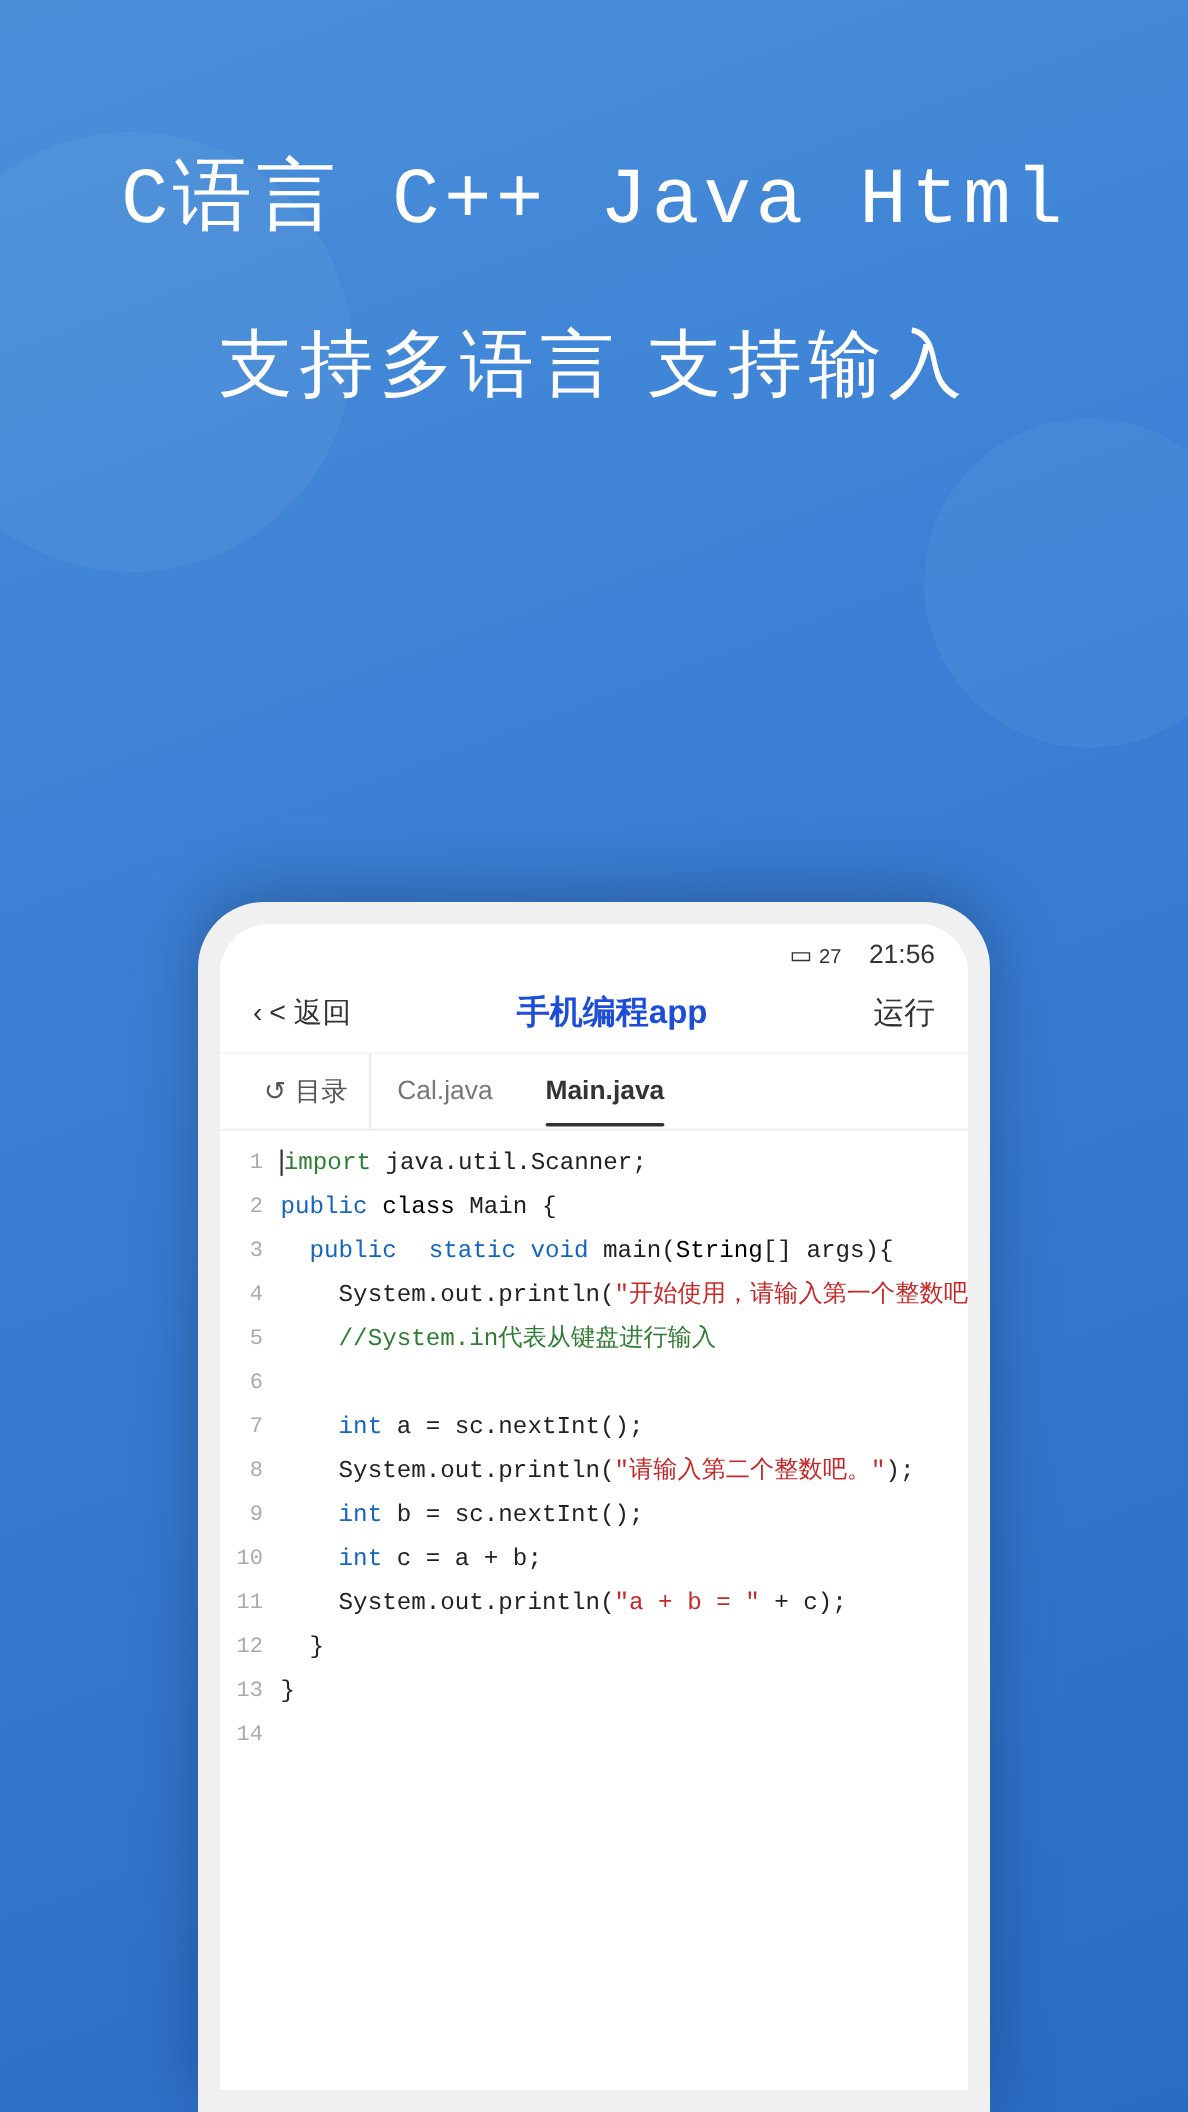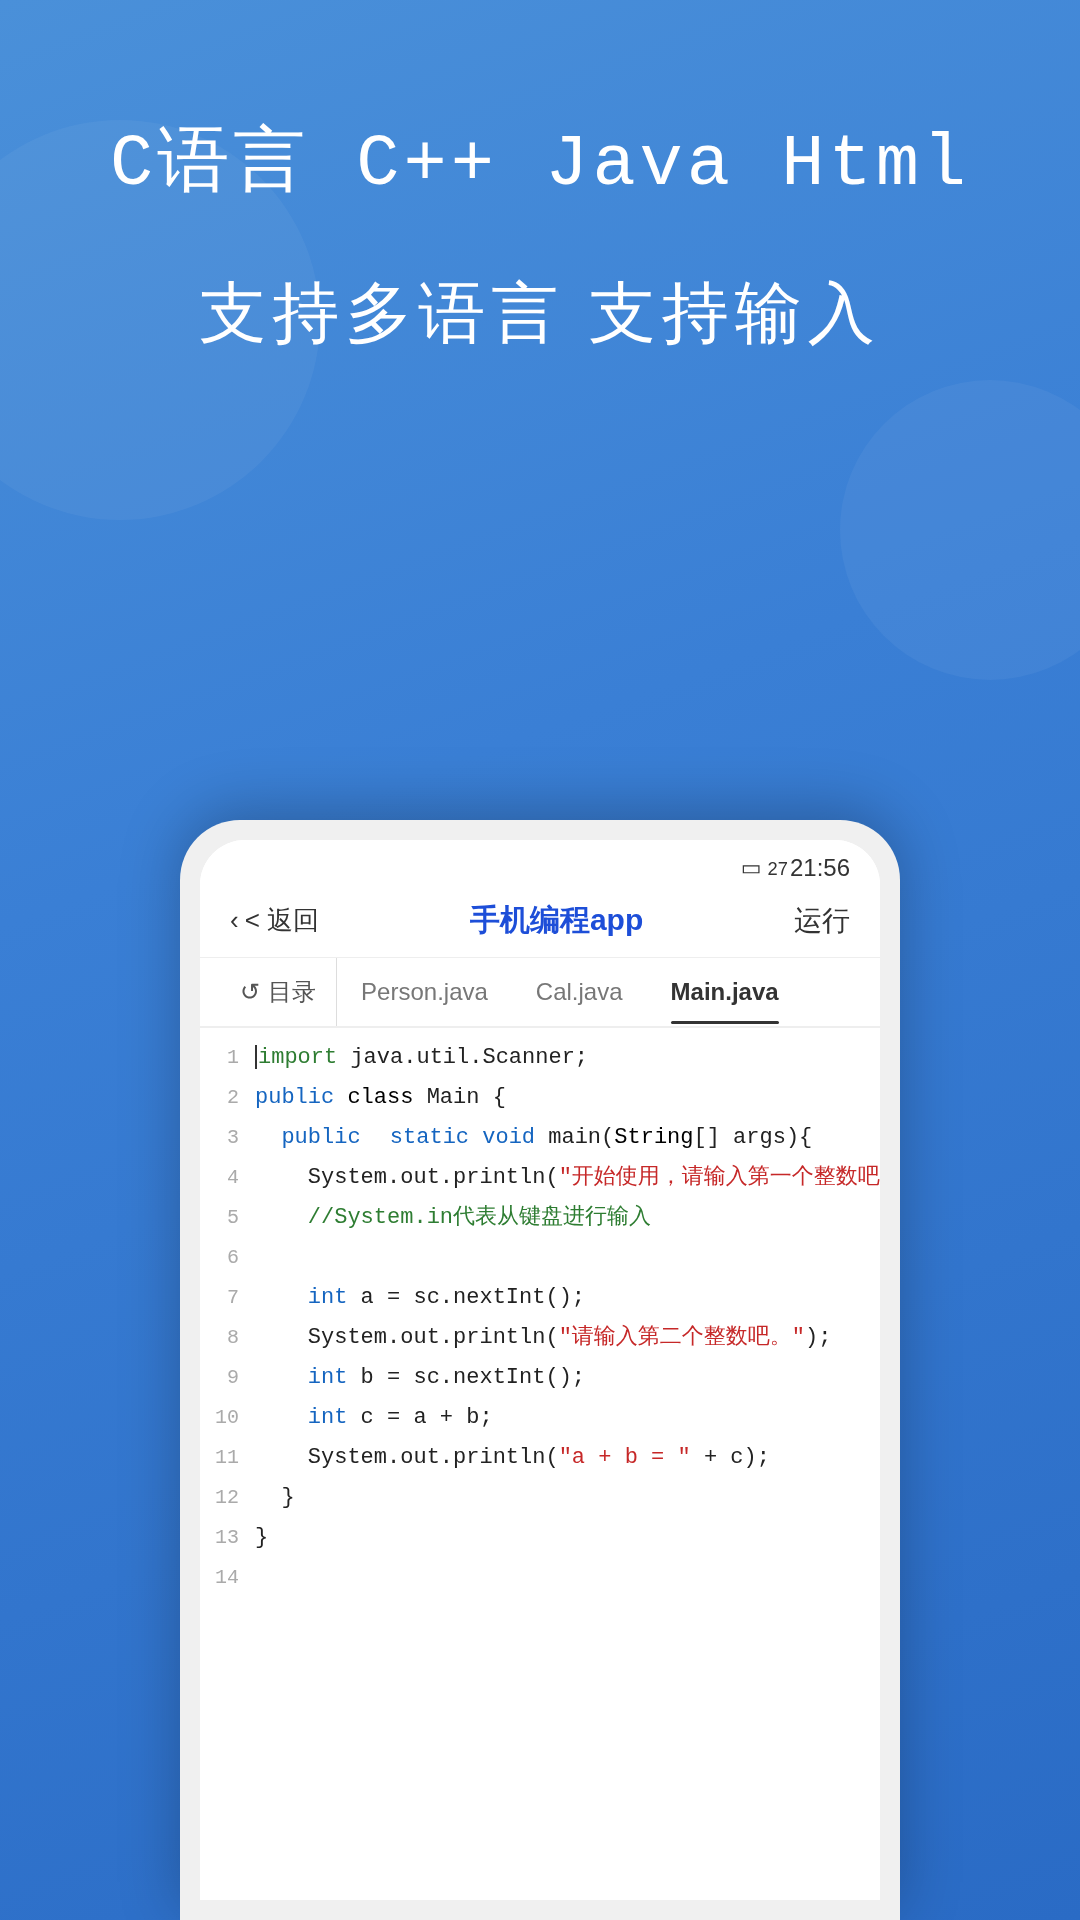--- a/index.html
+++ b/index.html
@@ -25,21 +25,21 @@
       top: 120px; left: -80px;
     }
     .bg-deco-2 {
       width: 300px; height: 300px;
       top: 380px; right: -60px;
     }
 
     
     .hero-section {
       position: absolute;
-      top: 112px;
+      top: 130px;
       left: 0; right: 0;
       text-align: center;
       color: white;
     }
     .hero-title {
       font-size: 72px;
       font-weight: 400;
       letter-spacing: 4px;
       font-family: 'Courier New', monospace;
       margin-bottom: 60px;
@@ -74,21 +74,21 @@
       overflow: hidden;
       min-height: 1060px;
     }
 
     
     .status-bar {
       display: flex;
       justify-content: flex-end;
       align-items: center;
       padding: 14px 30px 8px;
-      gap: 2px;
+      gap: 25px;
       background: white;
     }
     .battery-icon {
       font-size: 22px;
       color: #333;
     }
     .time-text {
       font-size: 24px;
       color: #333;
       font-weight: 500;
@@ -237,23 +237,20 @@
         <div class="nav-title">手机编程app</div>
         <div class="nav-run">运行</div>
       </div>
 
       <div class="tabs-bar">
         <div class="tab-dir">
           <span>↺</span>
           <span>目录</span>
         </div>
         <div class="tab-item">
-          <span>Person.java</span>
-        </div>
-        <div class="tab-item">
           <span>Cal.java</span>
         </div>
         <div class="tab-item active">
           <span>Main.java</span>
         </div>
       </div>
 
       <div class="code-editor">
 
         <div class="code-line">

